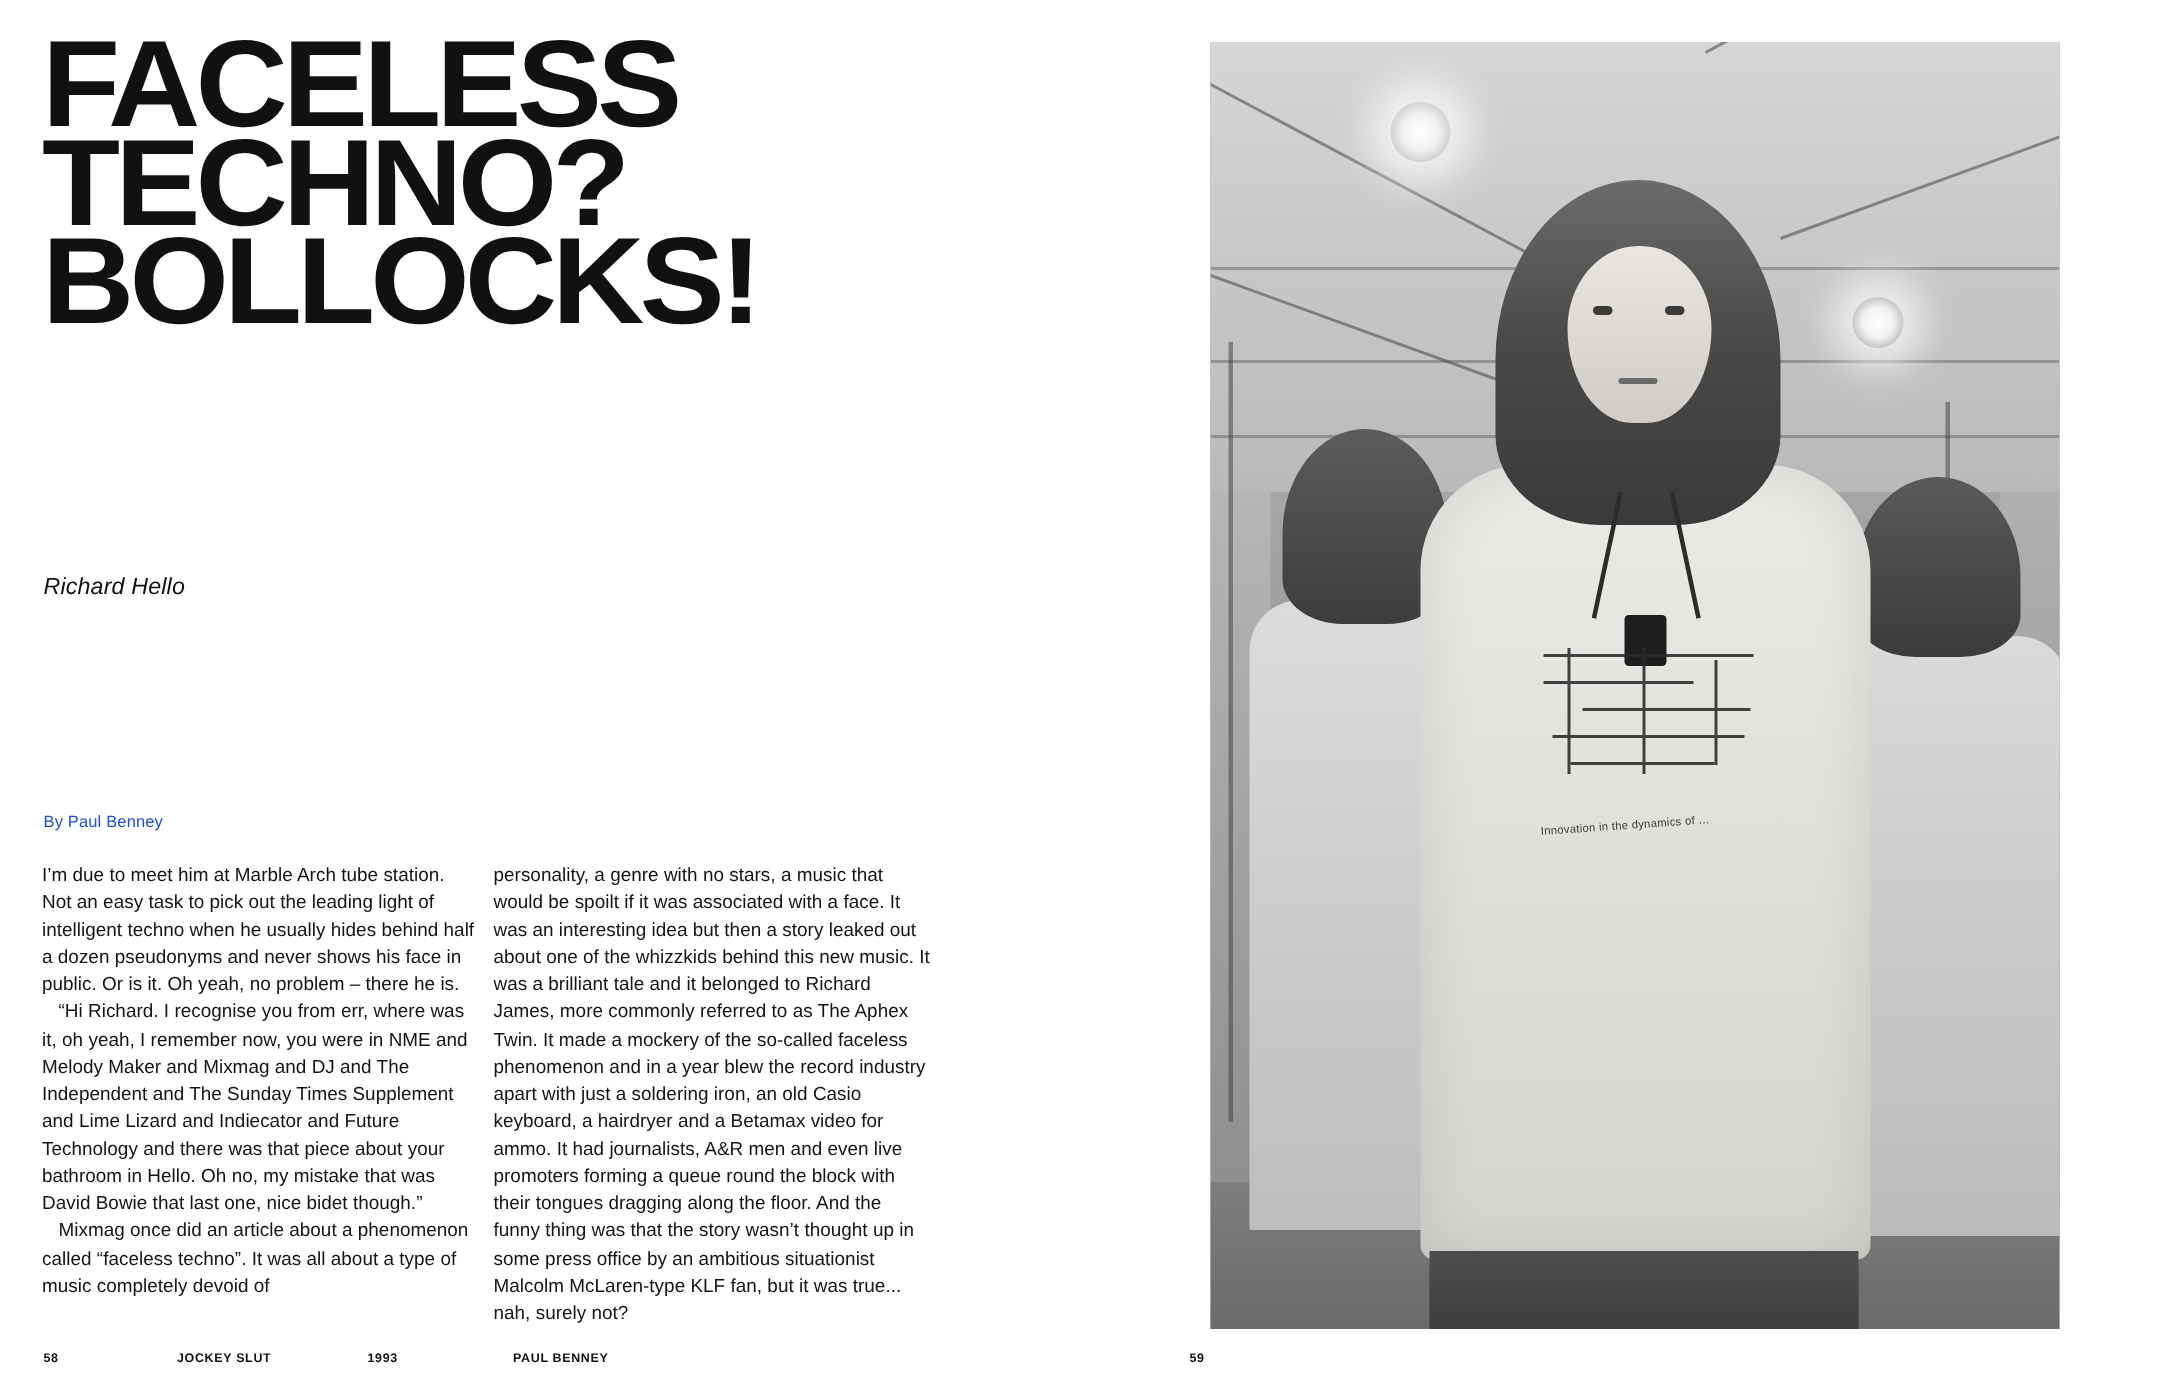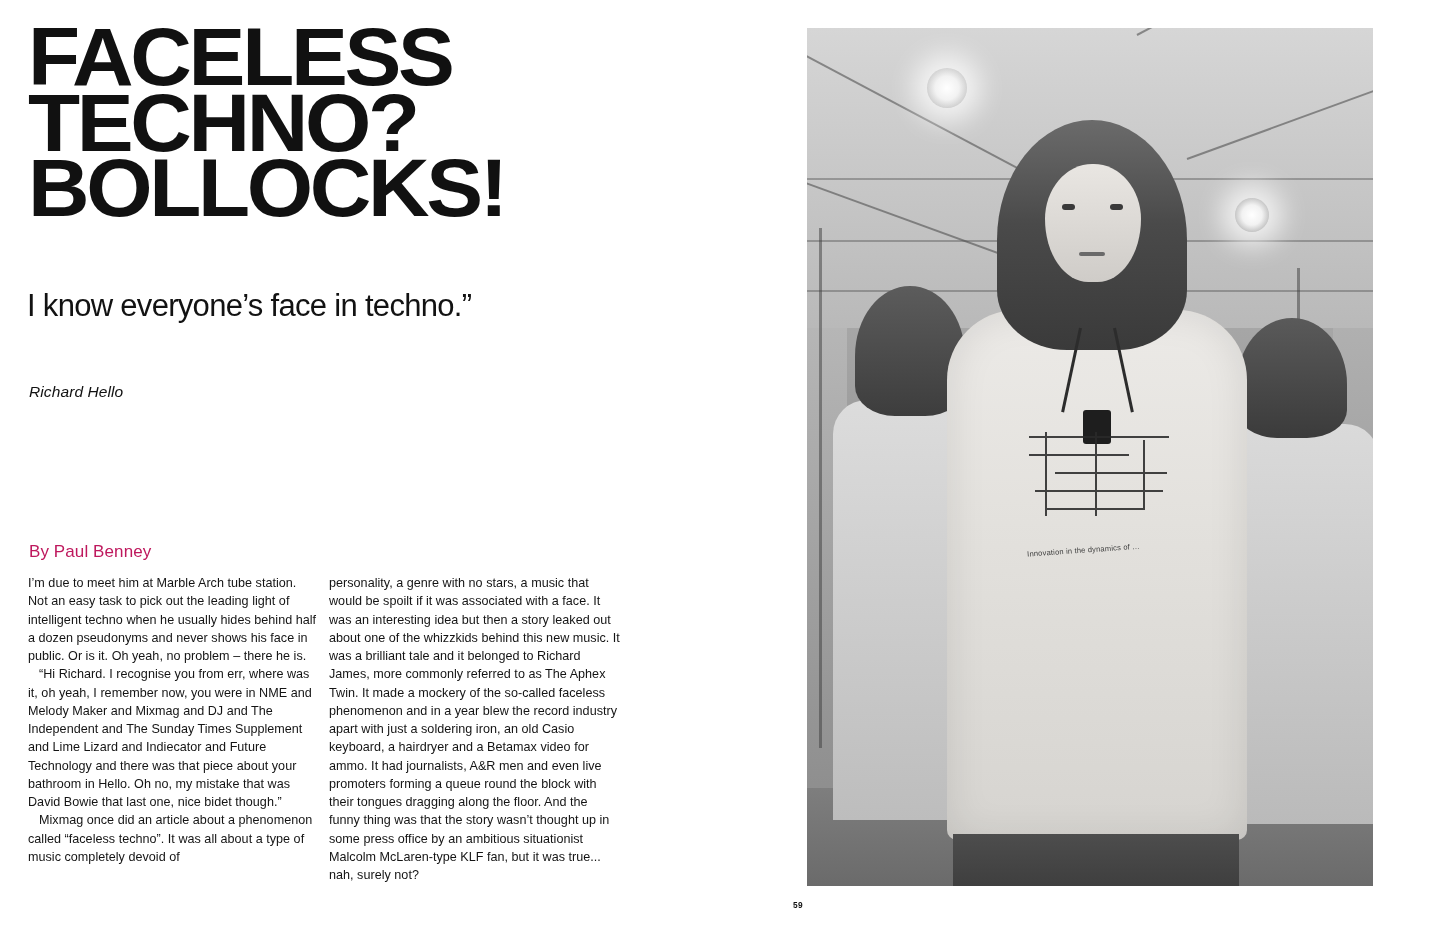--- a/index.html
+++ b/index.html
@@ -60,23 +60,23 @@
     font-size: 15.5px;
     font-style: italic;
     letter-spacing: 0.1px;
     color: #111111;
   }
 
   .byline {
     position: absolute;
     left: 29px;
     top: 542px;
-    font-size: 17px;
+    font-size: 11px;
     letter-spacing: 0.1px;
-    color: #be185d;
+    color: #1d4ed8;
   }
 
   .columns {
     position: absolute;
     left: 28px;
     top: 574px;
     width: 605px;
     display: flex;
     gap: 10px;
   }
@@ -276,38 +276,43 @@
 
   <div class="left-page">
 
     <div class="headline">
       <div>FACELESS</div>
       <div>TECHNO?</div>
       <div>BOLLOCKS!</div>
     </div>
 
     <div class="pullquote">
-      <div class="line2">I  know everyone’s face in techno.”</div>
     </div>
 
     <div class="attribution">Richard Hello</div>
 
     <div class="byline">By Paul Benney</div>
 
     <div class="columns">
       <div class="col">
         <p>I’m due to meet him at Marble Arch tube station. Not an easy task to pick out the leading light of intelligent techno when he usually hides behind half a dozen pseudonyms and never shows his face in public.  Or is it. Oh yeah, no problem – there he is.</p>
         <p class="indent">“Hi Richard. I recognise you from err, where was it, oh yeah, I remember now,  you were in NME and Melody Maker and Mixmag and DJ and The Independent and The Sunday Times Supplement and Lime Lizard and Indiecator and Future Technology and there was that piece about your bathroom in Hello. Oh no, my mistake that was David Bowie that last one, nice bidet though.”</p>
         <p class="indent">Mixmag once did an article about a phenomenon called “faceless techno”. It was all about a type of music completely devoid of</p>
       </div>
       <div class="col">
         <p>personality, a genre with no stars, a music that would be spoilt if it was associated with a face. It was an interesting idea but then a story leaked out about one of the whizzkids behind this new music. It was a brilliant tale and it belonged to Richard James, more commonly referred to as The Aphex Twin. It made a mockery of the so-called faceless phenomenon and in a year blew the record industry apart with just a soldering iron, an old Casio keyboard, a hairdryer and a Betamax video for ammo. It had journalists, A&amp;R men and even live promoters forming a queue round the block with their tongues dragging along the floor. And the funny thing was that the story wasn’t thought up in some press office by an ambitious situationist Malcolm McLaren-type KLF fan, but it was true... nah, surely not?</p>
       </div>
     </div>
 
+    <div class="footer">
+      <span class="f-page">58</span>
+      <span class="f-mag">JOCKEY SLUT</span>
+      <span class="f-year">1993</span>
+      <span class="f-author">PAUL BENNEY</span>
+    </div>
   </div>
 
   <div class="right-page">
 
     <div class="photo">
       <div class="ph-bg"></div>
 
       <div class="ceil">
         <div class="diag d1"></div>
         <div class="diag d2"></div>

